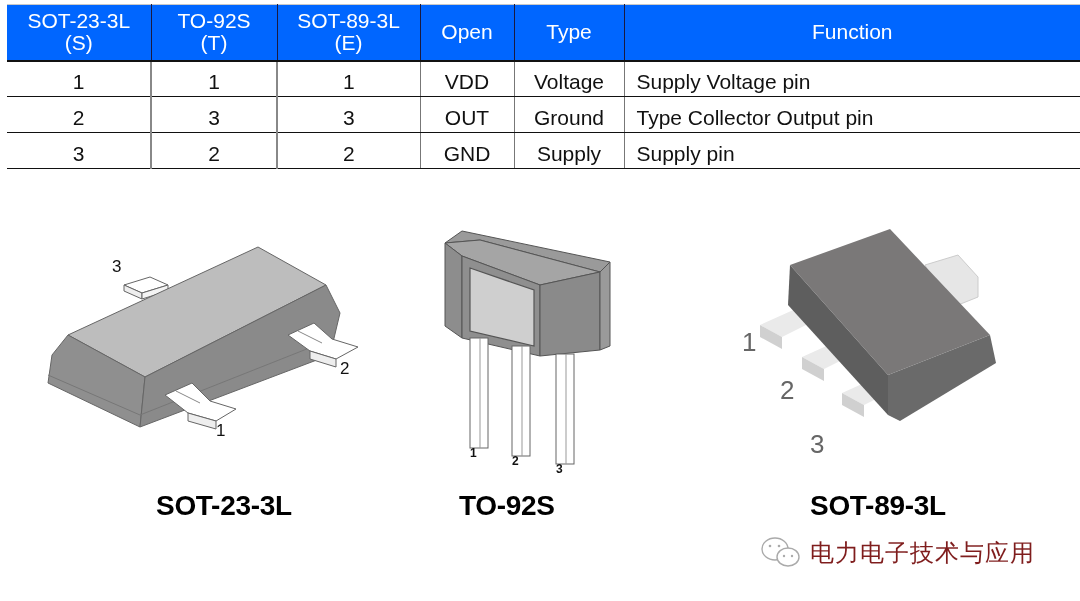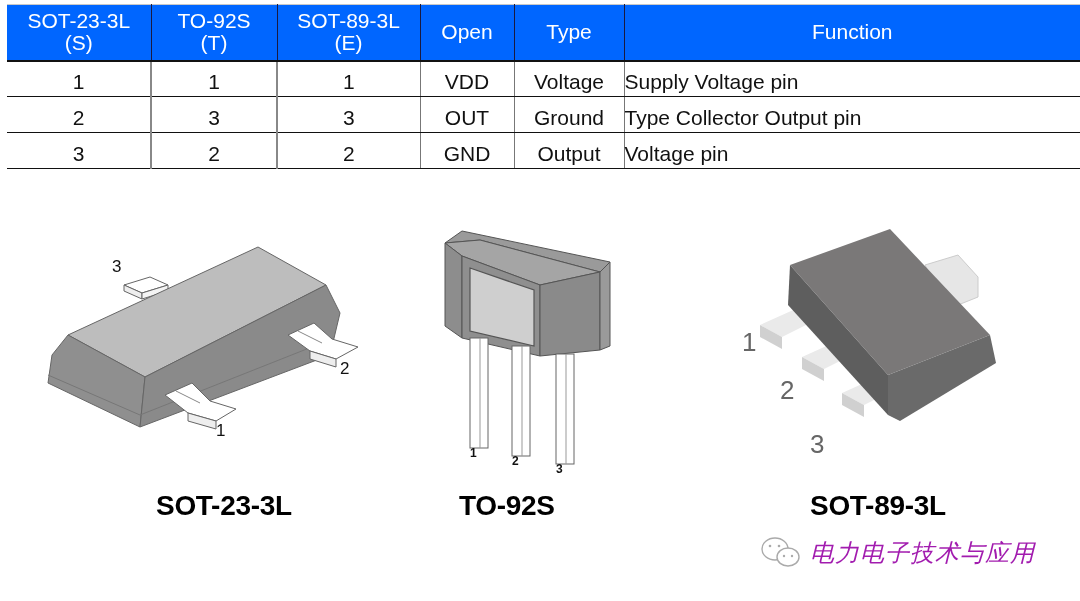--- a/index.html
+++ b/index.html
@@ -17,35 +17,35 @@
     border-right: 1px solid #1a1a40; border-bottom: 2px solid #111;
     text-align: center; vertical-align: middle; padding: 0 2px;
   }
   .pin-table th:last-child { border-right: none; margin-left: 44px; }
   .pin-table th .l2 { display: block; }
   .pin-table td {
     height: 36px; font-size: 21px; text-align: center; vertical-align: bottom;
     padding-bottom: 2px;
     border-right: 1px solid #777; border-bottom: 1.5px solid #111;
   }
-  .pin-table td:last-child { border-right: none; text-align: left; }
+  .pin-table td:last-child { border-right: none; text-align: left; padding-left: 12px; }
   .pin-table td.num { border-right: 2px solid #888; }
 
   .pkg { position: absolute; }
   .pkg svg { display: block; }
   .pkg-caption {
     position: absolute; font-weight: bold; font-size: 28px; color: #000;
     letter-spacing: -0.3px;
   }
   .watermark {
     position: absolute; left: 760px; top: 536px; display: flex; align-items: center;
     color: #9a9a9a; font-size: 24px;
   }
   .watermark .wx { width: 44px; height: 34px; margin-right: 6px; }
-  .watermark span { font-family: "DejaVu Sans", sans-serif; letter-spacing: 1px; color: #a21caf; font-style: italic; }
+  .watermark span { font-family: "DejaVu Sans", sans-serif; letter-spacing: 1px; color: #7f1d1d; }
 </style>
 </head>
 <body>
 
 <table class="pin-table">
   <colgroup>
     <col style="width:144px">
       <col style="width:126px">
       <col style="width:143px">
     <col style="width:94px">
@@ -86,22 +86,22 @@
       <td>3</td>
       <td>OUT</td>
       <td>Ground</td>
       <td>Type Collector Output pin</td>
     </tr>
     <tr>
       <td class="num">3</td>
       <td class="num">2</td>
       <td>2</td>
       <td>GND</td>
-      <td>Output</td>
-      <td>Voltage pin</td>
+      <td>Supply</td>
+      <td>Supply pin</td>
     </tr>
   </tbody>
 </table>
 
 <div class="pkg" style="left:40px; top:235px;">
   <svg width="330" height="215" viewBox="0 0 330 215">
 
     <polygon points="84,50 110,42 128,50 102,58" fill="#fff" stroke="#666" stroke-width="1"></polygon>
     <polygon points="84,50 102,58 102,64 84,56" fill="#eee" stroke="#666" stroke-width="1"></polygon>
     <polygon points="102,58 128,50 128,56 102,64" fill="#f4f4f4" stroke="#666" stroke-width="1"></polygon>

